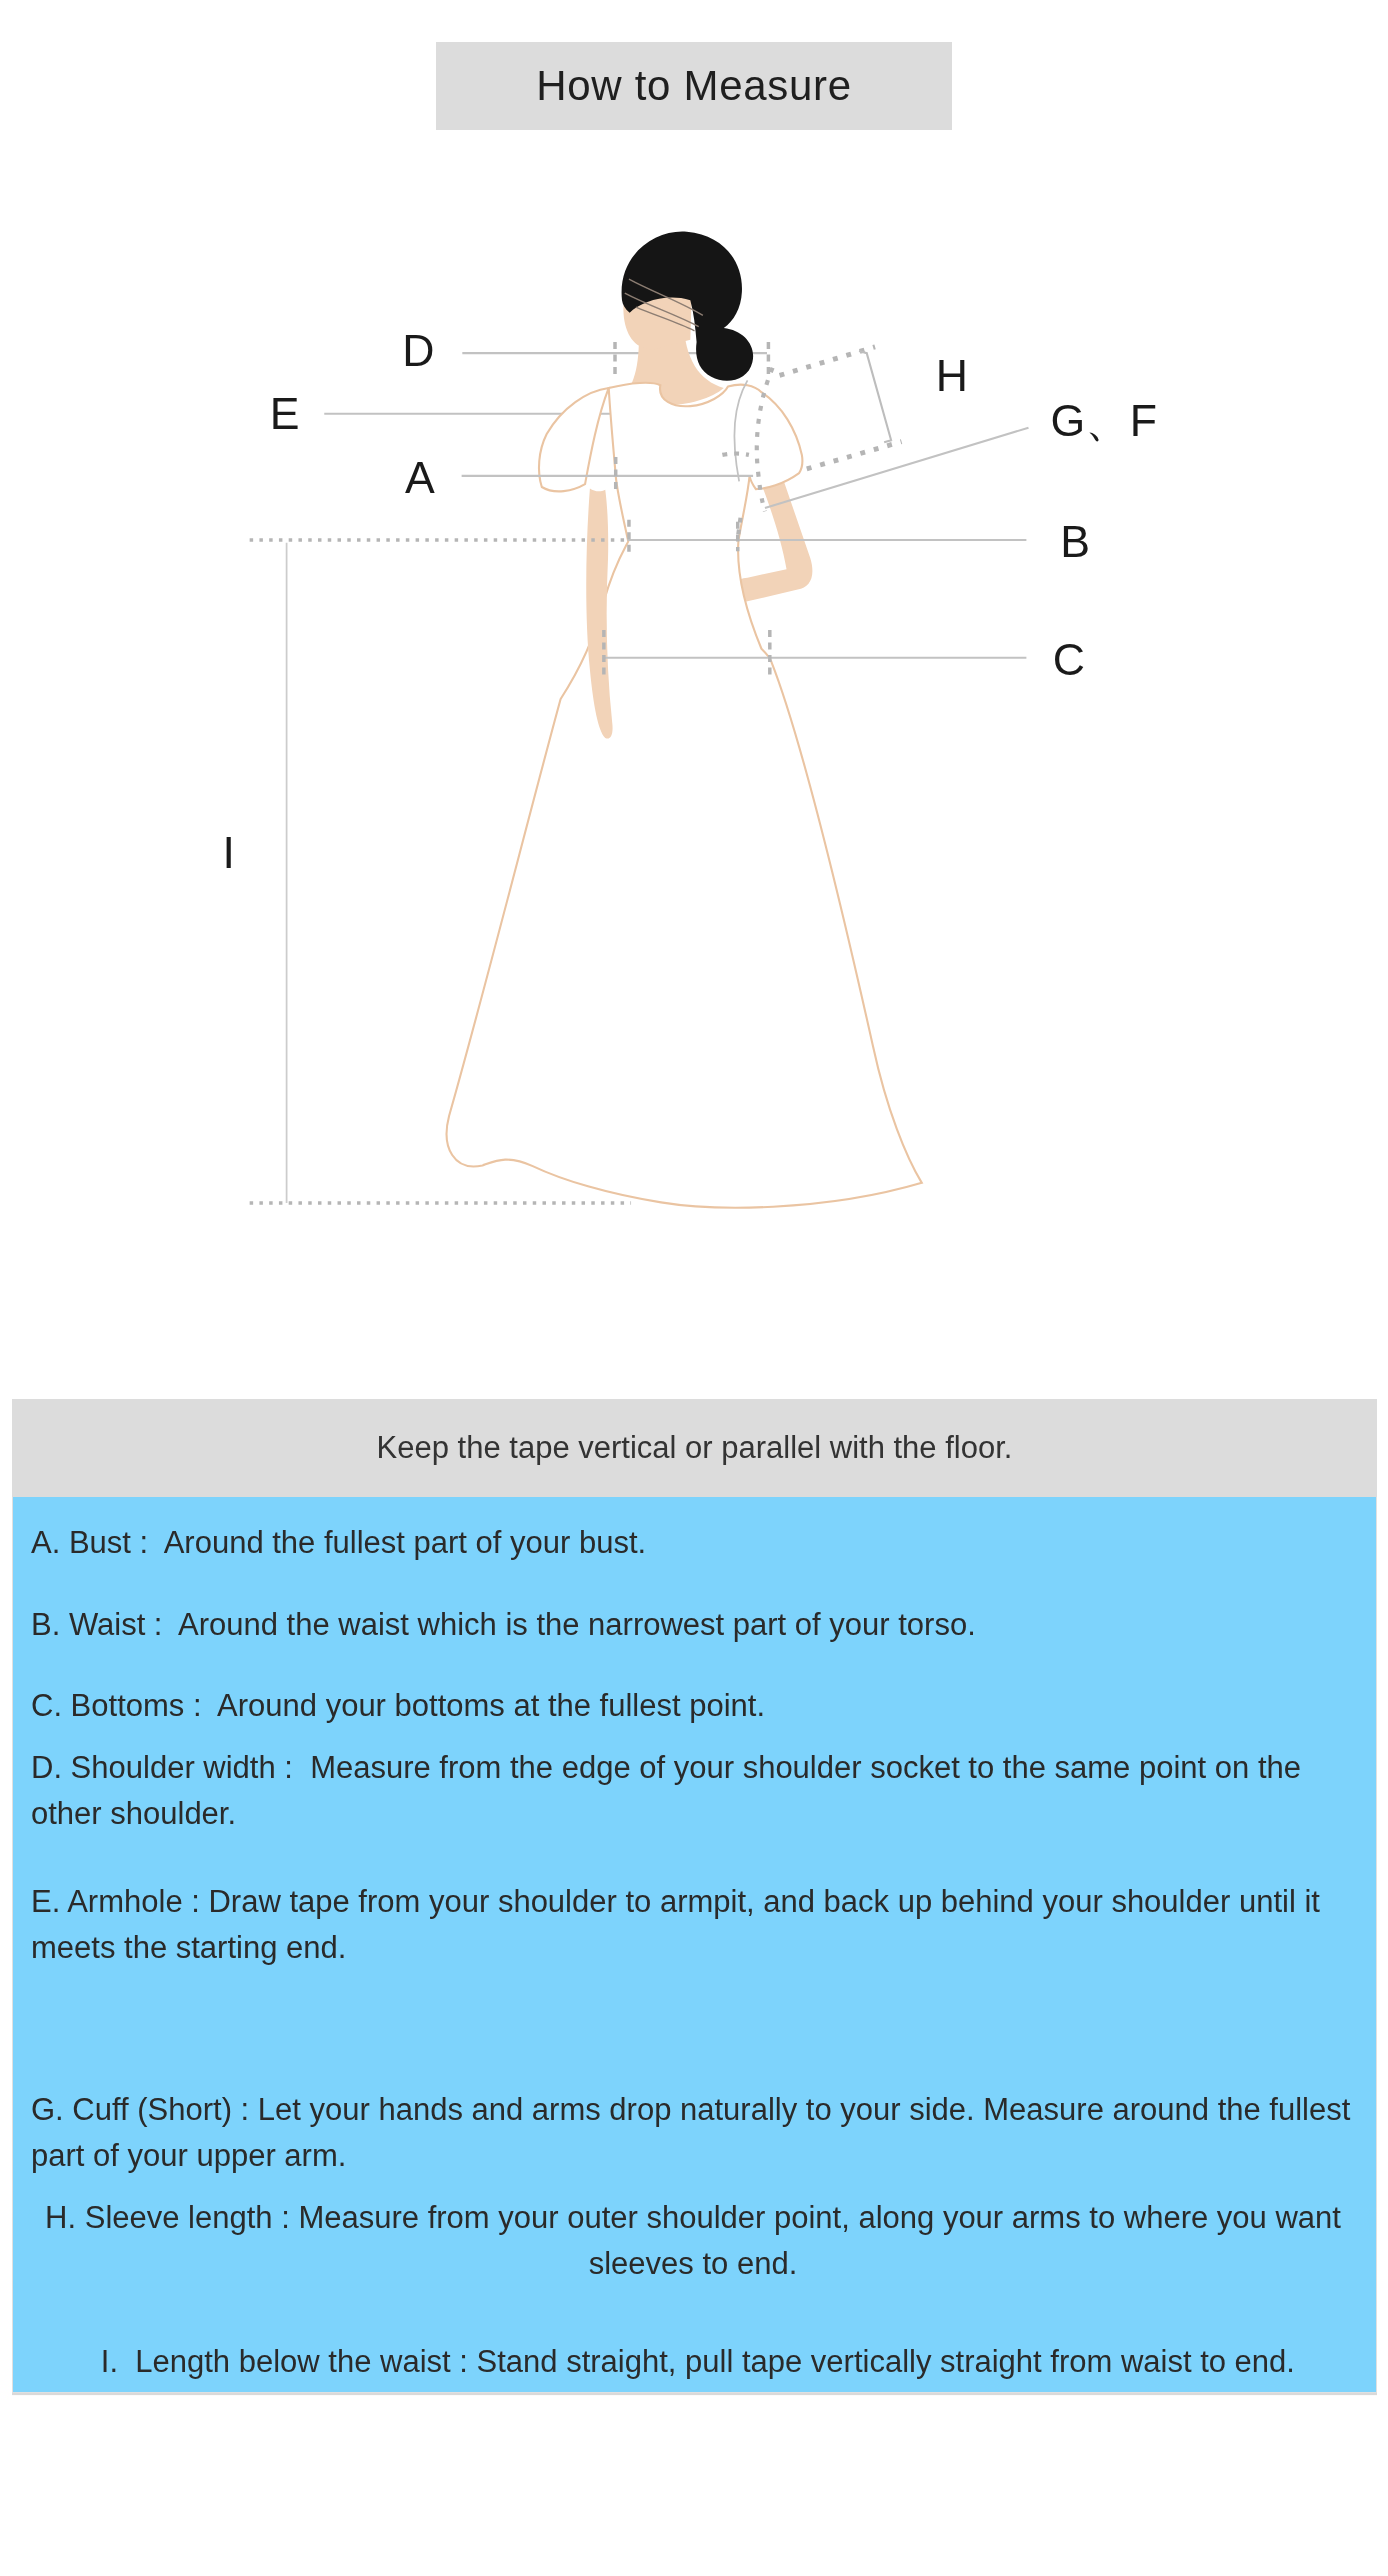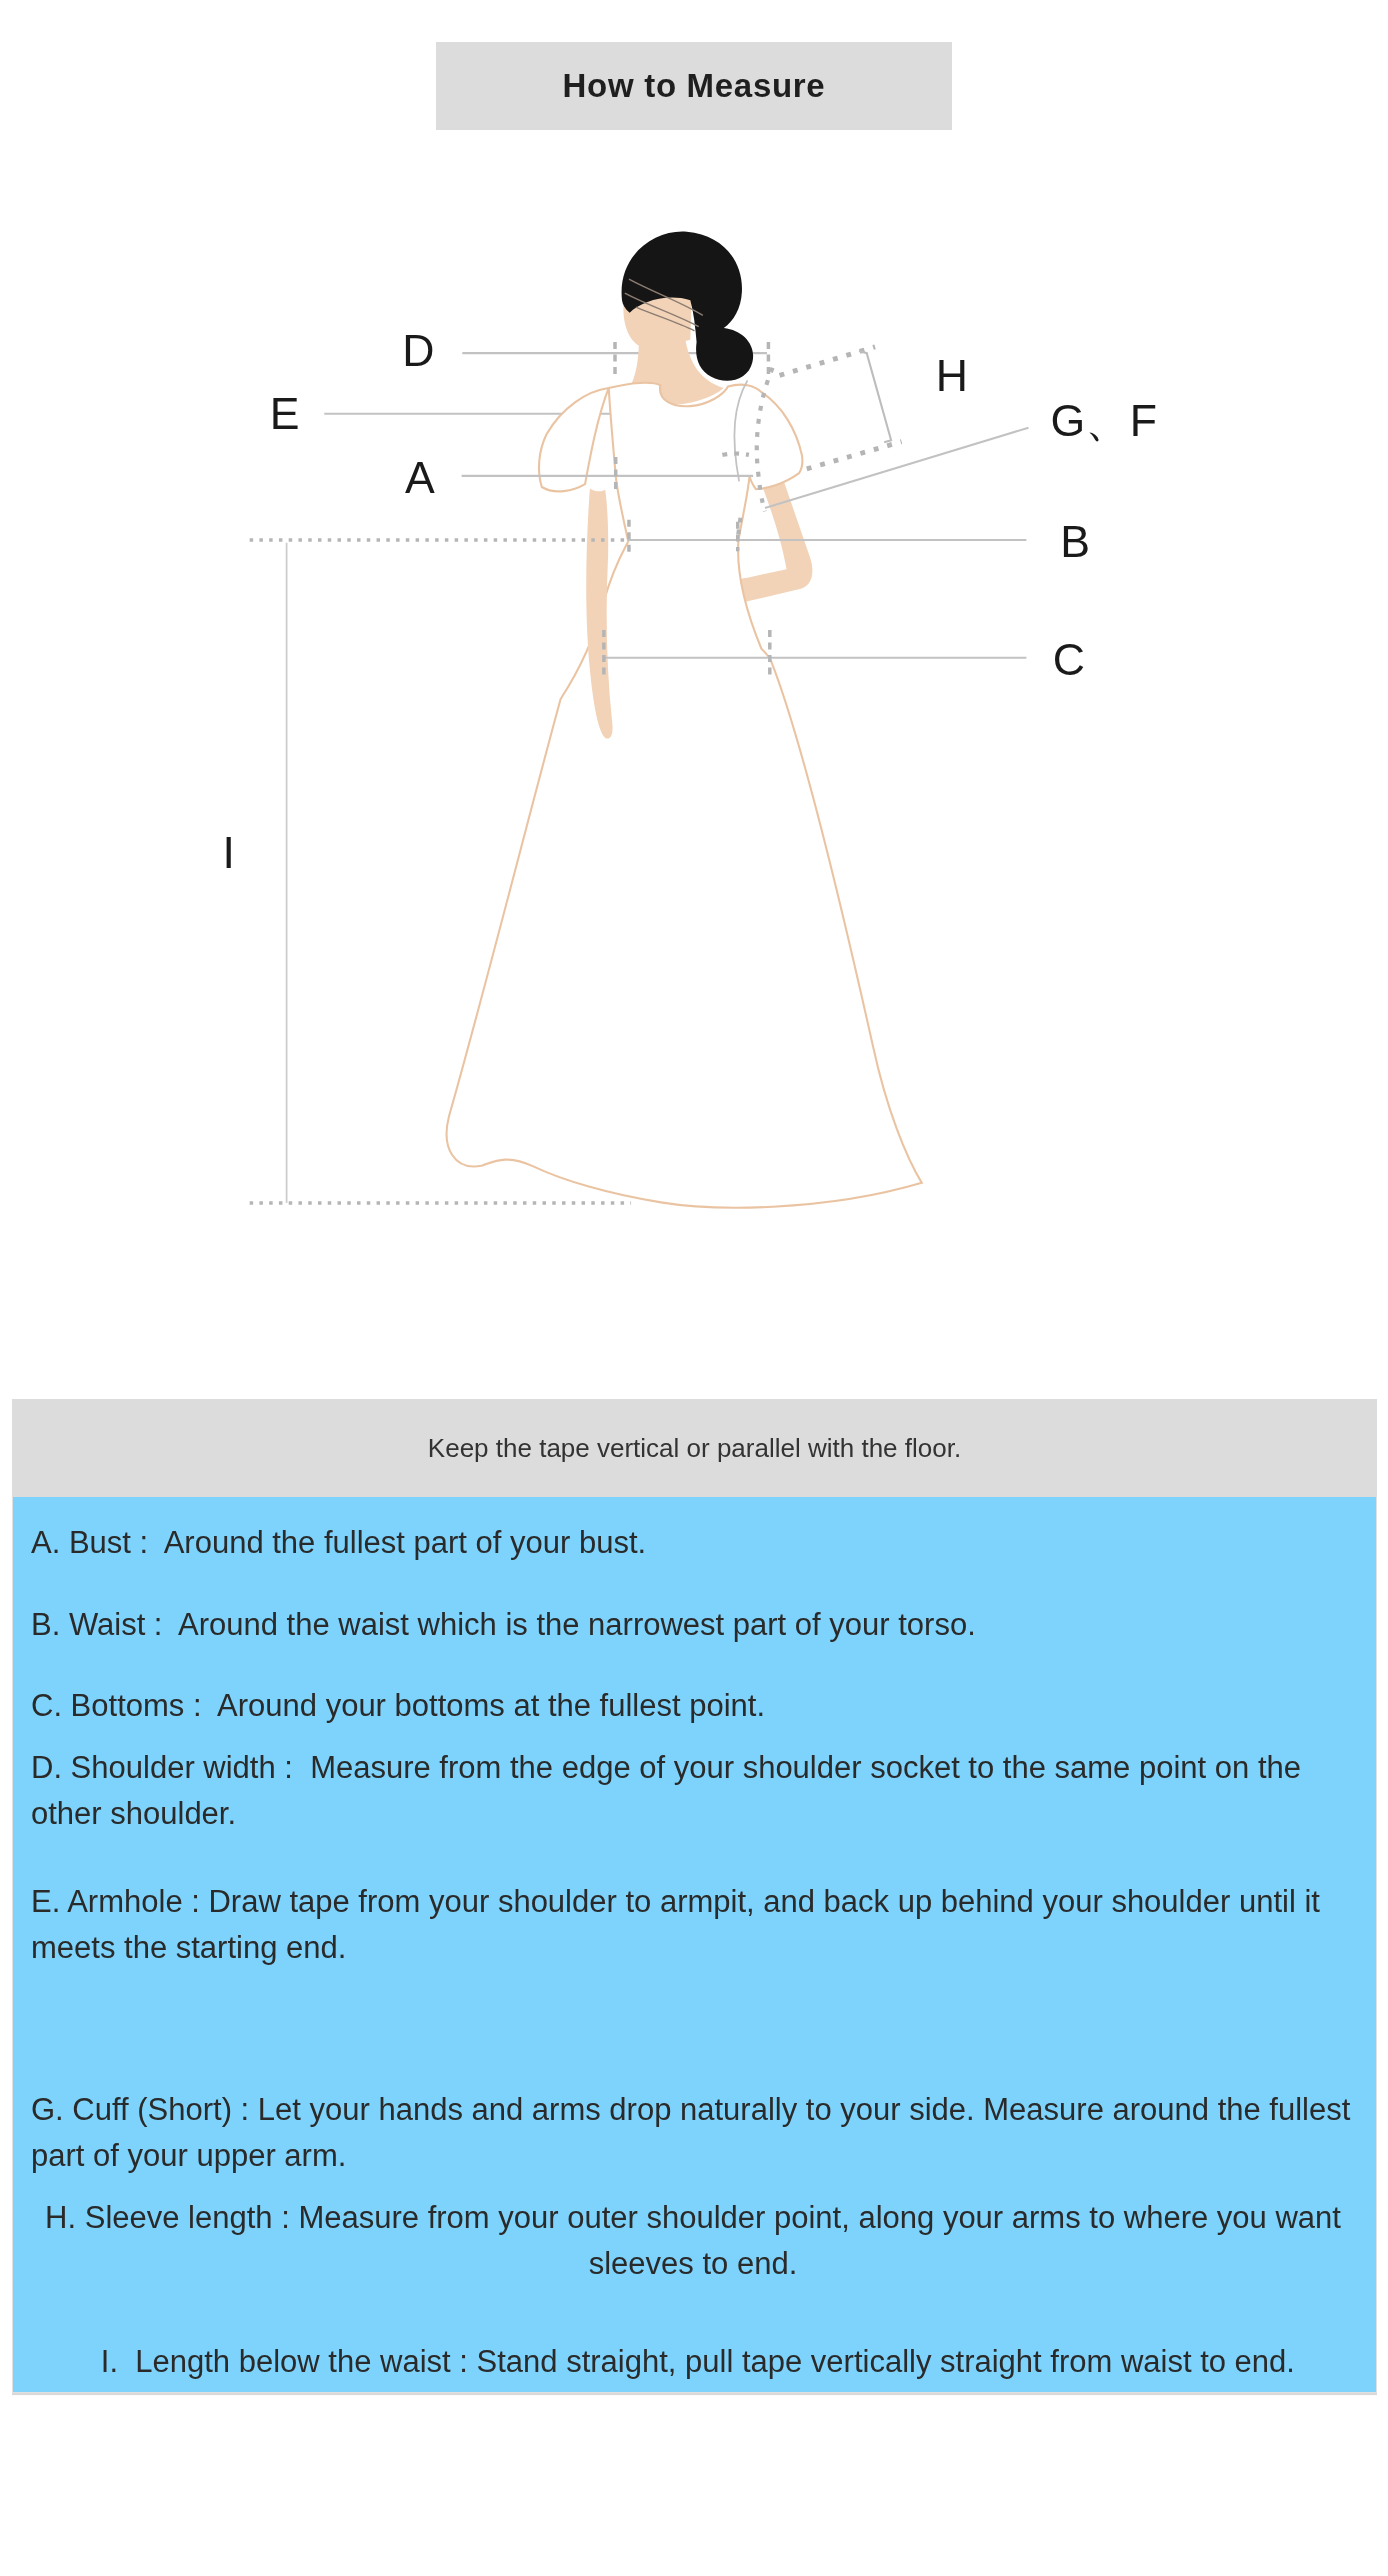--- a/index.html
+++ b/index.html
@@ -2,30 +2,30 @@
 <html style="font-size:11px"><head>
 <meta charset="utf-8">
 <style>
   html,body{margin:0;padding:0;background:#ffffff;}
   .page{position:relative;width:1389px;height:2576px;background:#fff;
         font-family:"Liberation Sans",sans-serif;color:#222;}
 
   
   .title-band{position:absolute;left:436px;top:42px;width:516px;height:88px;
               background:#dcdcdc;display:flex;align-items:center;justify-content:center;}
-  .title-band span{font-size:33px;font-weight:700;color:#1f1f1f;letter-spacing:0.7px;}
+  .title-band span{font-size:42px;font-weight:400;color:#1f1f1f;letter-spacing:0.7px;}
 
   
   .figure-wrap{position:absolute;left:0;top:130px;width:1389px;height:1269px;}
   svg text.lab{font-family:"Liberation Sans",sans-serif;font-size:64px;font-weight:200;fill:#1a1a1a;}
 
   
   .note-band{position:absolute;left:12px;top:1399px;width:1365px;height:98px;
              background:#dcdcdc;display:flex;align-items:center;justify-content:center;}
-  .note-band span{font-size:26px;font-weight:300;color:#333;}
+  .note-band span{font-size:31px;font-weight:300;color:#333;}
 
   
   .list-box{position:absolute;left:12px;top:1497px;width:1365px;height:896px;
             background:#7dd3fc;border:0.7px solid #e0e0e0;border-top:none;
             box-shadow:0 2.1px 0 #d9d9d9;box-sizing:border-box;}
   .list-box p{position:absolute;left:18px;right:21px;margin:0;
               font-size:31px;font-weight:300;line-height:46px;color:#2a2a2a;
               white-space:pre-wrap;}
   .li-a{top:23px;}  .li-b{top:105px;} .li-c{top:186px;} .li-d{top:248px;}
   .li-e{top:382px;} .li-f{top:508px;} .li-g{top:590px;} .li-h{top:698px;text-align:center;}

